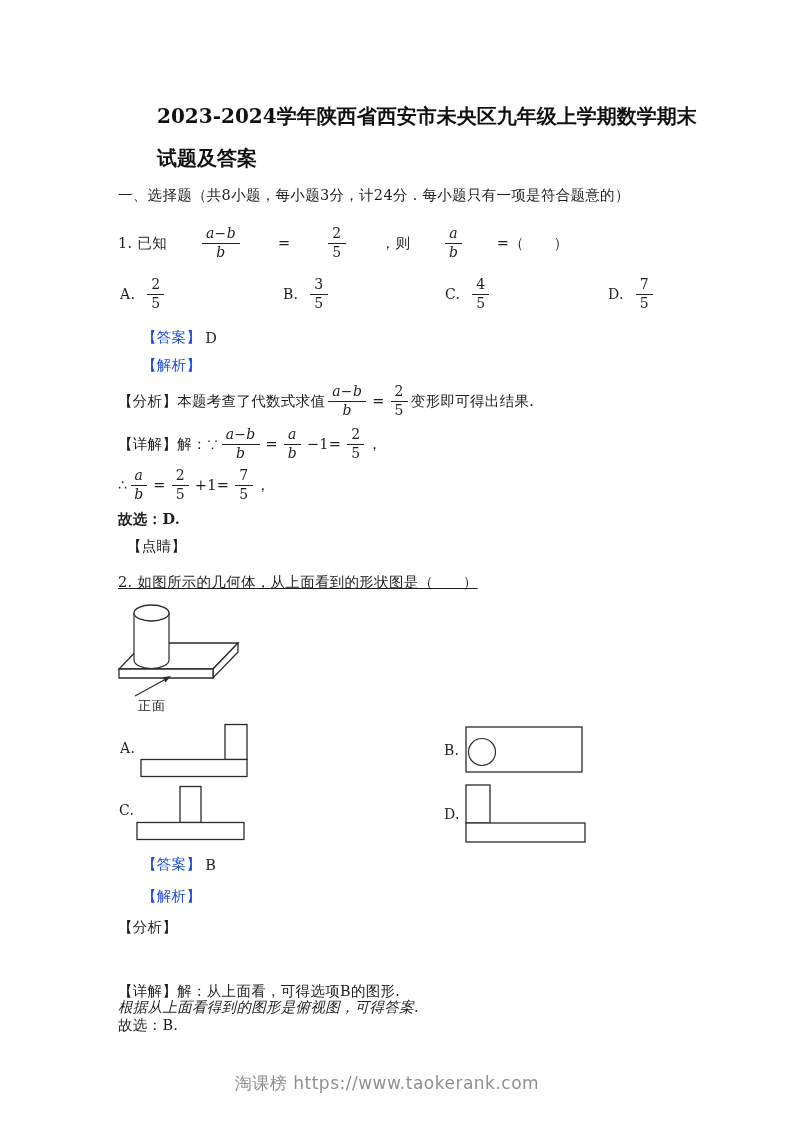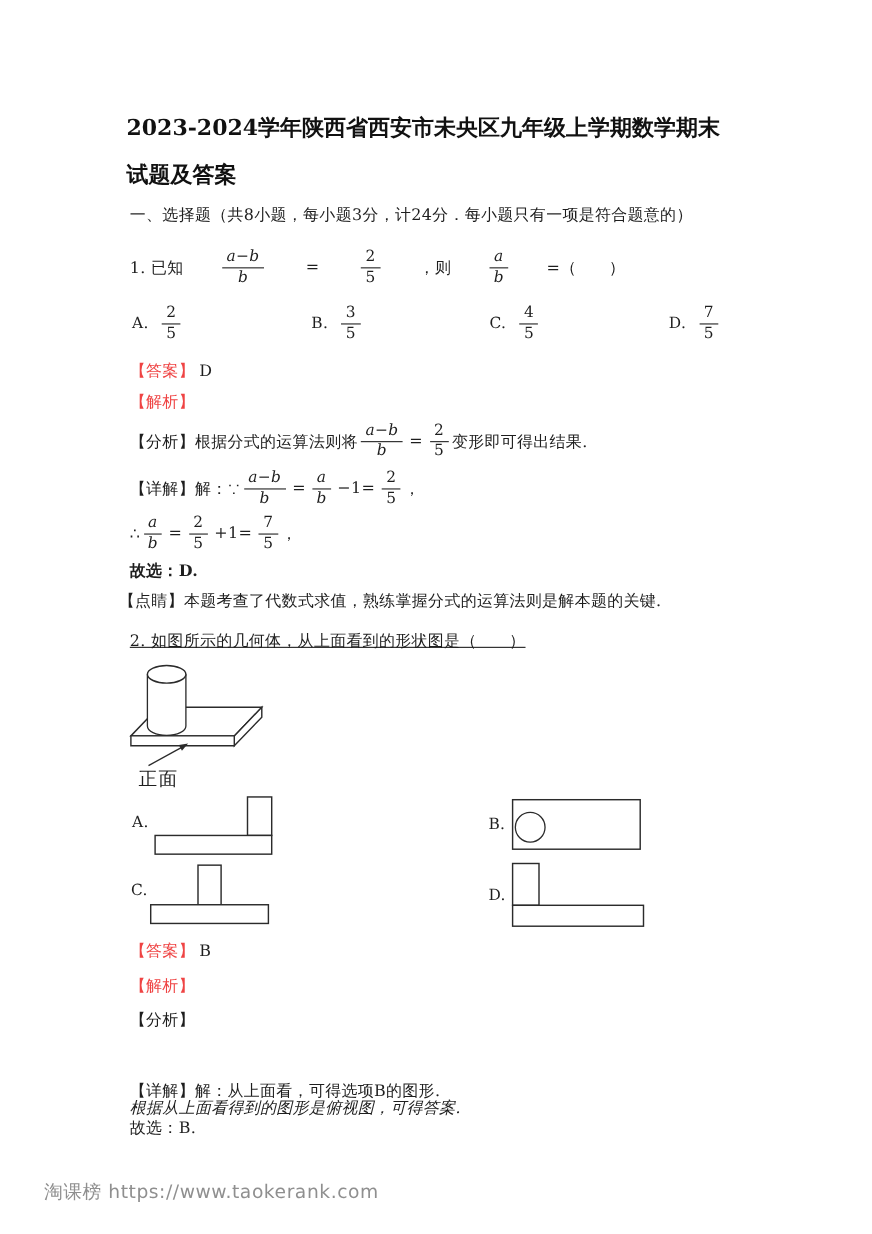--- a/index.html
+++ b/index.html
@@ -3,52 +3,52 @@
 <meta charset="utf-8">
 <style>
   * { margin:0; padding:0; box-sizing:border-box; }
   html,body { width:793px; height:1122px; }
   body {
     position:relative;
     background:#ffffff;
     color:#1e1e1e;
     font-family:"DejaVu Serif", serif;
   }
-  .abs { position:absolute; }
+  .abs { position:absolute;margin-left:42px; }
   .page-title {
     left:115px; top:95px; width:556px;
     font-size:20px; font-weight:bold; line-height:42px;
     color:#111;
   }
   .row {
     position:absolute;
     display:flex; align-items:center;
     font-size:14.5px; white-space:pre;
     letter-spacing:0.3px;
   }
-  .blue { color:#ef4444; }
+  .blue { color:#1d4ed8;margin-left:24px; }
   .ans-letter { margin-left:4px; }
   .op { margin:0 3px; }
   .frac {
     display:inline-flex; flex-direction:column; align-items:center;
     font-size:14px; line-height:1.12; margin:0 3px;
     font-family:"DejaVu Serif", serif;
   }
   .frac .fnum { border-bottom:1.3px solid #222; padding:0 4px 1px; }
   .frac .fden { padding-top:1px; }
   .it { font-style:italic; }
   .opt-letter { font-size:14px; }
   .opt-frac-gap { margin-left:12px; }
   svg { display:block; position:absolute; }
   .shape { fill:#ffffff; stroke:#2b2b2b; stroke-width:1.3; }
   .thin  { fill:none;    stroke:#2b2b2b; stroke-width:1.2; }
   .fillw { fill:#ffffff; stroke:none; }
-  .figure-label { font-size:17px; letter-spacing:1px; }
+  .figure-label { font-size:13px; letter-spacing:1px;margin-left:12px; }
   .footer {
-    left:0; top:1072px; width:650px; 
+    left:0; top:1072px; width:650px; text-align:center;
     font-family:"DejaVu Sans", sans-serif;
     font-size:17px; color:#8f8f8f; letter-spacing:0.5px;padding-left:40px;
   }
 </style>
 </head>
 <body>
 
 <div class="abs page-title">2023-2024学年陕西省西安市未央区九年级上学期数学期末试题及答案</div>
 
 <div class="row" style="left:118px; top:186px;text-align:center;">
@@ -106,21 +106,21 @@
 <div class="row" style="left:118px; top:328px;">
   <span class="blue">【答案】</span>
   <span class="ans-letter">D</span>
 </div>
 <div class="row" style="left:118px; top:356px;">
   <span class="blue">【解析】</span>
 </div>
 
 <div class="row" style="left:118px; top:380px; height:42px;">
   <span>【分析】</span>
-  <span>根据分式的运算法则将</span>
+  <span>本题考查了代数式求值</span>
   <span class="frac it">
     <span class="fnum">a−b</span>
     <span class="fden">b</span>
   </span>
   <span class="op">=</span>
   <span class="frac">
     <span class="fnum">2</span>
     <span class="fden">5</span>
   </span>
   <span>变形即可得出结果.</span>
@@ -162,23 +162,22 @@
     <span class="fnum">7</span>
     <span class="fden">5</span>
   </span>
   <span>，</span>
 </div>
 
 <div class="row" style="left:118px; top:510px;font-weight:bold;">
   <span>故选：D.</span>
 </div>
 
-<div class="row" style="left:108px; top:537px;">
+<div class="row" style="left:127px; top:537px;">
   <span>【点睛】</span>
-  <span>本题考查了代数式求值，熟练掌握分式的运算法则是解本题的关键.</span>
 </div>
 
 <div class="row" style="left:118px; top:573px;text-decoration:underline;">
   <span>2. 如图所示的几何体，从上面看到的形状图是（　　）</span>
 </div>
 
 <svg style="left:112px; top:597px;" width="140" height="104" viewBox="0 0 140 104">
 
   <path class="shape" d="M7,72 L101,72 L126,46 L32,46 Z"></path>
   <path class="shape" d="M101,72 L126,46 L126,55 L101,81 Z"></path>

